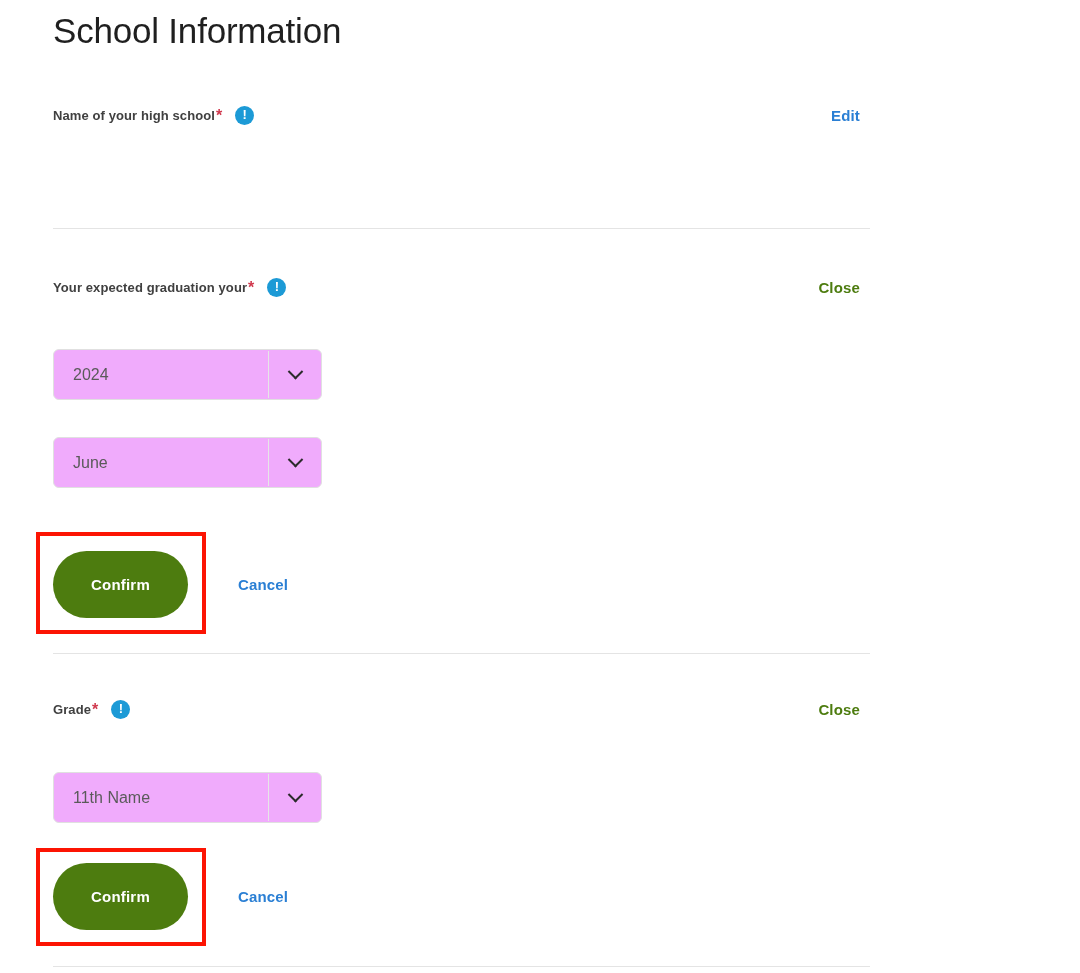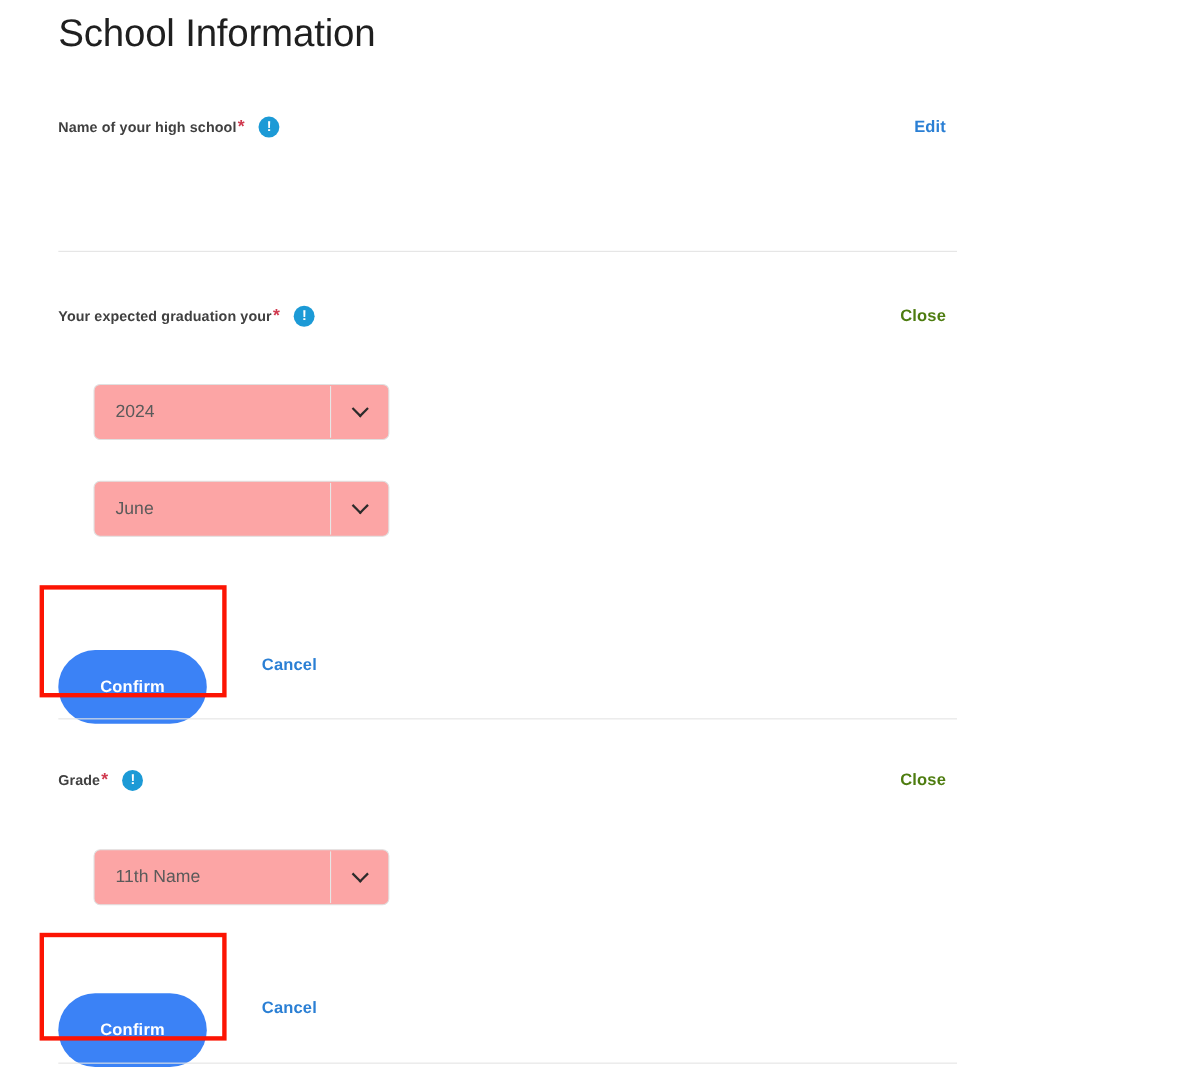--- a/index.html
+++ b/index.html
@@ -110,25 +110,24 @@
   }
 
   
   .select-box {
     position: relative;
     box-sizing: border-box;
     width: 269px;
     height: 51px;
     border: 1px solid #e0e0e0;
     border-radius: 6px;
-    background: #fca5a5;
-    display: flex;
-    align-items: center;
-    cursor: pointer;
-    margin-left: 32px;
+    background: #f0abfc;
+    display: flex;
+    align-items: center;
+    cursor: pointer;
   }
   .select-value {
     font-size: 16px;
     color: #5a5a5a;
     padding-left: 19px;
     flex: 1 1 auto;
     white-space: nowrap;
     overflow: hidden;
   }
   .select-sep {
@@ -151,32 +150,31 @@
     border-bottom: 2px solid #2b2b2b;
     transform: rotate(45deg) translate(-2px, -2px);
   }
 
   
   .btn-row {
     display: flex;
     align-items: center;
   }
   .btn-confirm {
-    background: #3b82f6;
+    background: #4d7c0f;
     color: #ffffff;
     font-size: 15px;
     font-weight: bold;
     border: none;
     border-radius: 999px;
     width: 135px;
     height: 67px;
     cursor: pointer;
     font-family: "Liberation Sans", sans-serif;
     letter-spacing: 0.2px;
-    margin-top: 40px;
   }
   .btn-cancel {
     font-size: 15px;
     font-weight: bold;
     color: #2a7fd4;
     cursor: pointer;
     letter-spacing: 0.15px;
   }
 
   

